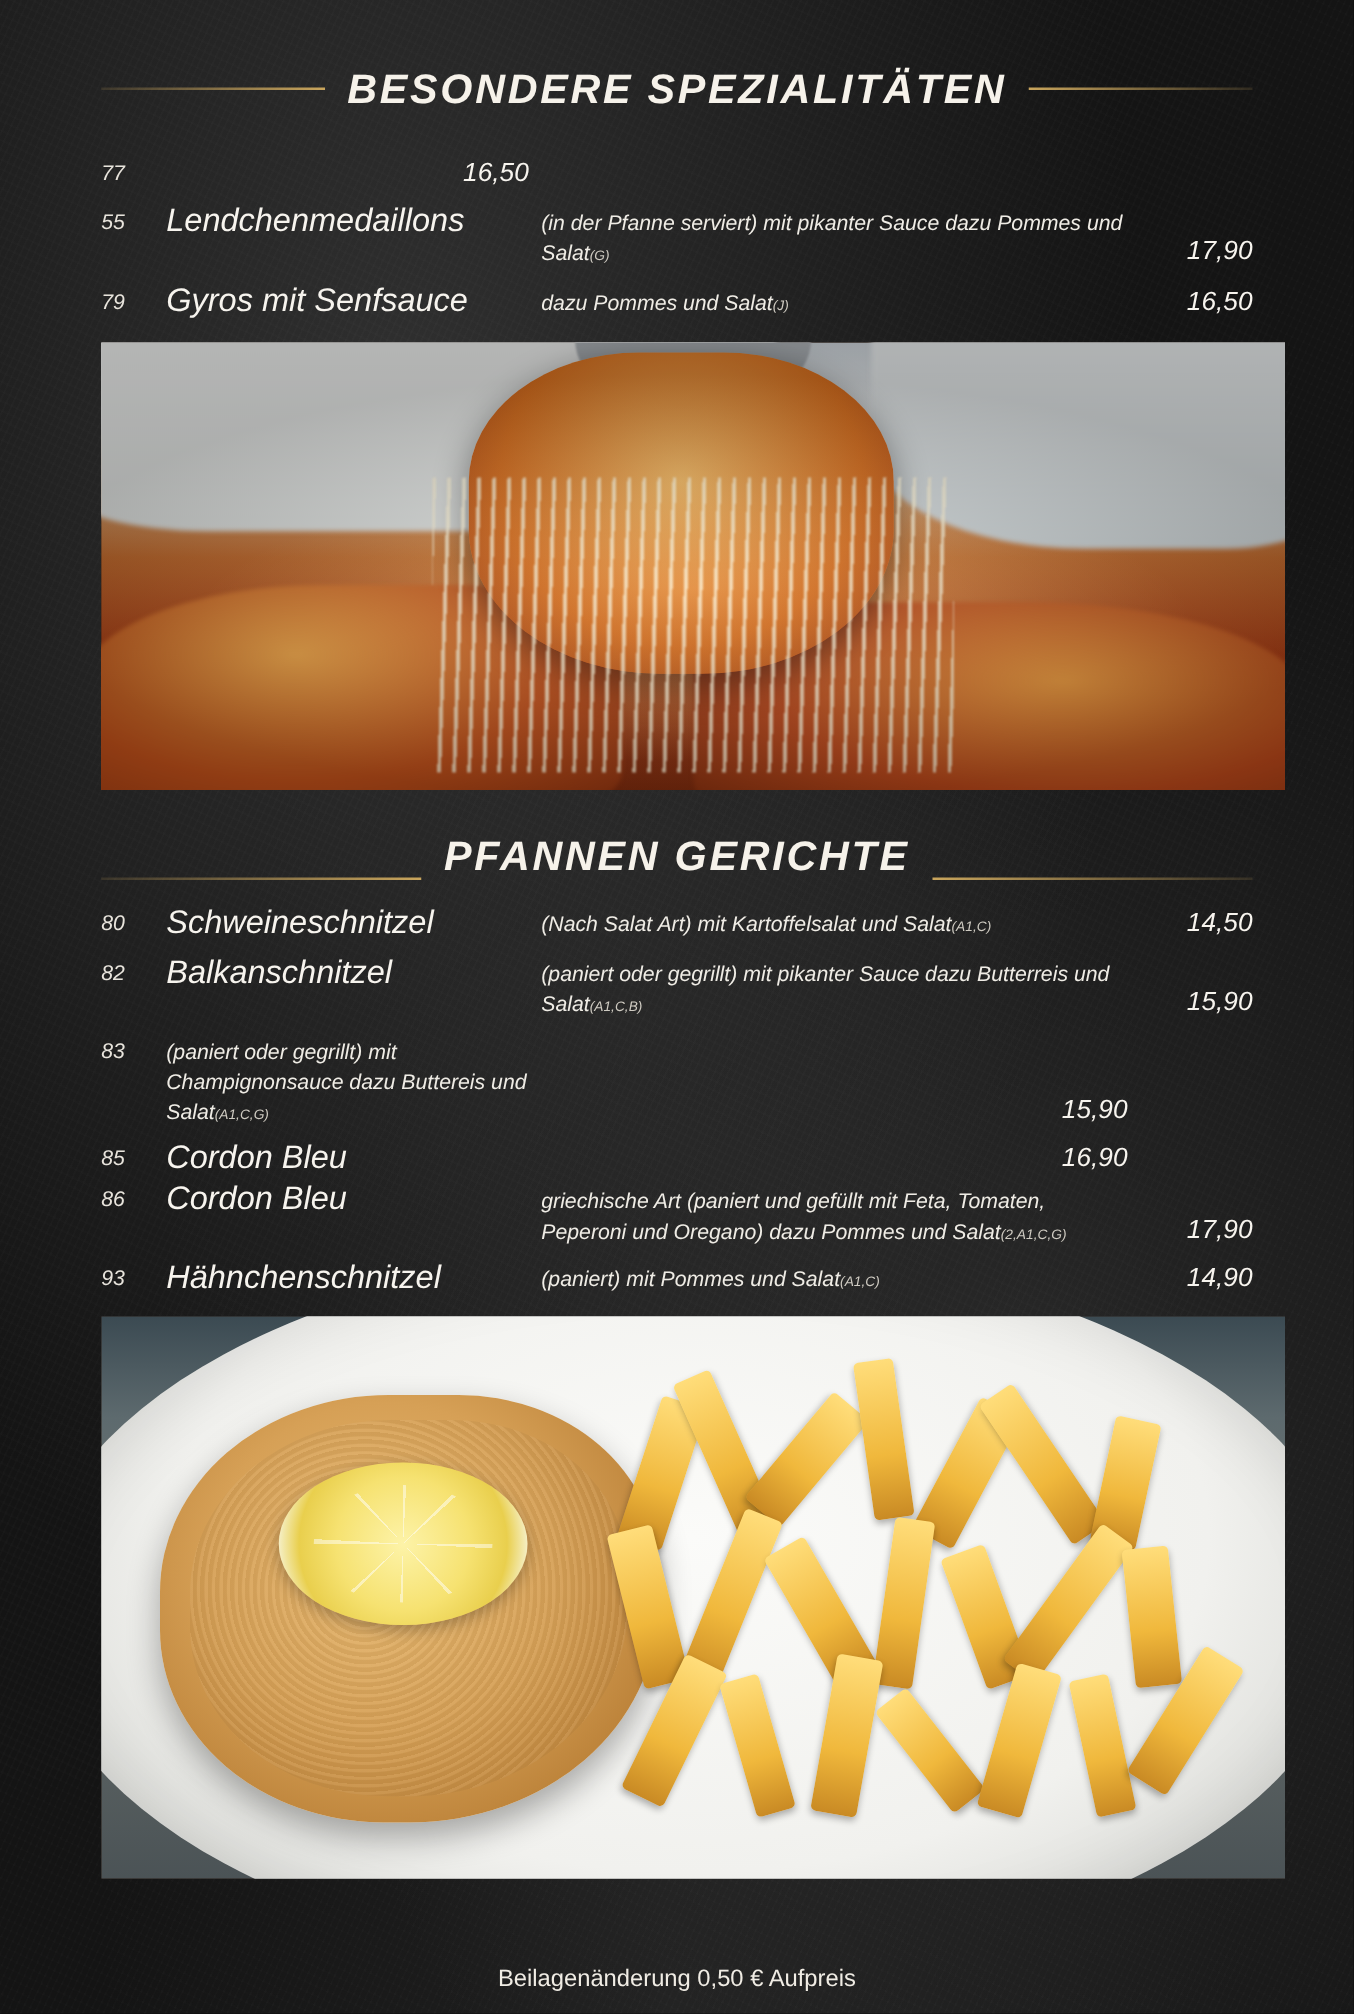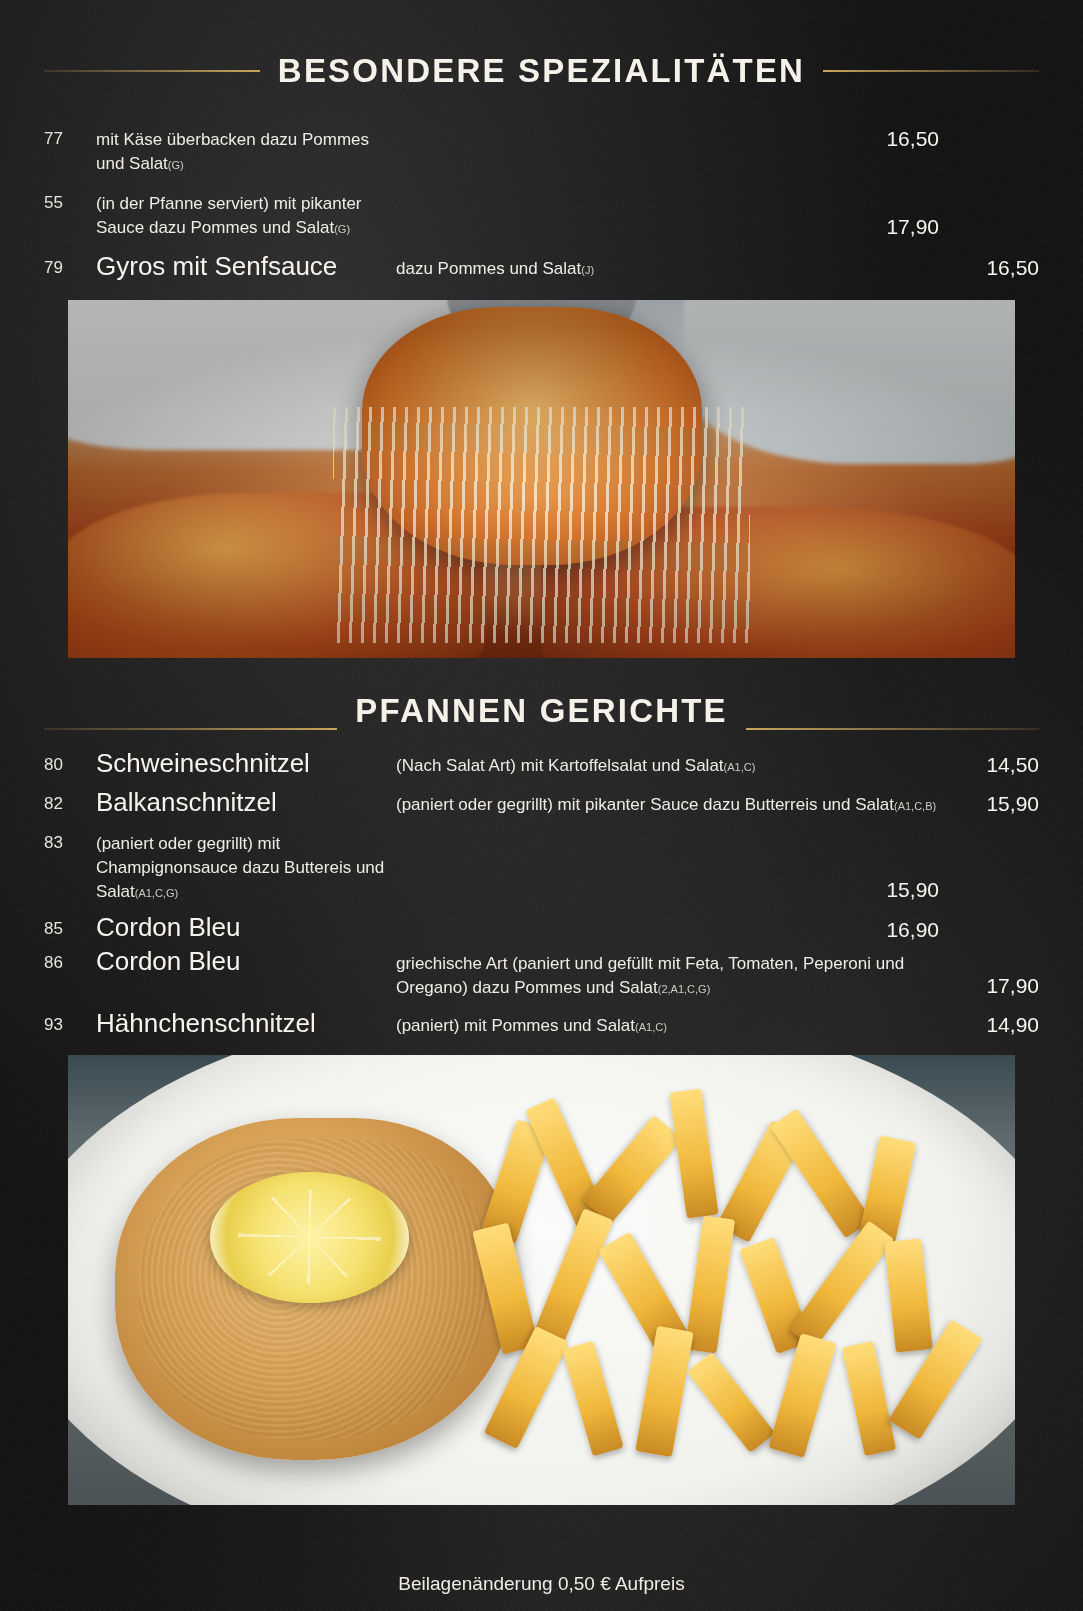--- a/index.html
+++ b/index.html
@@ -31,21 +31,22 @@
     inset: 0;
     pointer-events: none;
     background-image:
       repeating-linear-gradient(115deg, rgba(255,255,255,0.015) 0px, rgba(255,255,255,0.015) 1px, rgba(0,0,0,0) 2px, rgba(0,0,0,0) 5px),
       repeating-linear-gradient(25deg, rgba(255,255,255,0.012) 0px, rgba(255,255,255,0.012) 1px, rgba(0,0,0,0) 3px, rgba(0,0,0,0) 7px);
     opacity: 0.9;
   }
   .content {
     position: relative;
     z-index: 2;
-    padding: 0 44px;
+    padding: 0 81px;
+    font-style: italic;
   }
 
   
   .section-head {
     display: flex;
     align-items: center;
     gap: 18px;
     margin: 0;
   }
   .section-head .rule {
@@ -299,28 +300,26 @@
 
     <div class="section-head" style="margin-top:52px;">
       <span class="rule"></span>
       <h2>BESONDERE SPEZIALITÄTEN</h2>
       <span class="rule right"></span>
     </div>
 
     <ul class="menu" style="margin-top:30px;">
       <li class="menu-row">
         <span class="num">77</span>
-        <span class="desc">
-          <span>mit Käse überbacken dazu Pommes und Salat</span><span class="alg">(G)</span>
-        </span>
         <span class="price align-mid">16,50</span>
       </li>
 
       <li class="menu-row" style="margin-top:8px;">
         <span class="num">55</span>
+        <span class="name">Lendchenmedaillons</span>
         <span class="desc">
           <span>(in der Pfanne serviert) mit pikanter Sauce dazu Pommes und Salat</span><span class="alg">(G)</span>
         </span>
         <span class="price align-bottom">17,90</span>
       </li>
 
       <li class="menu-row" style="margin-top:8px;">
         <span class="num">79</span>
         <span class="name">Gyros mit Senfsauce</span>
         <span class="desc">

